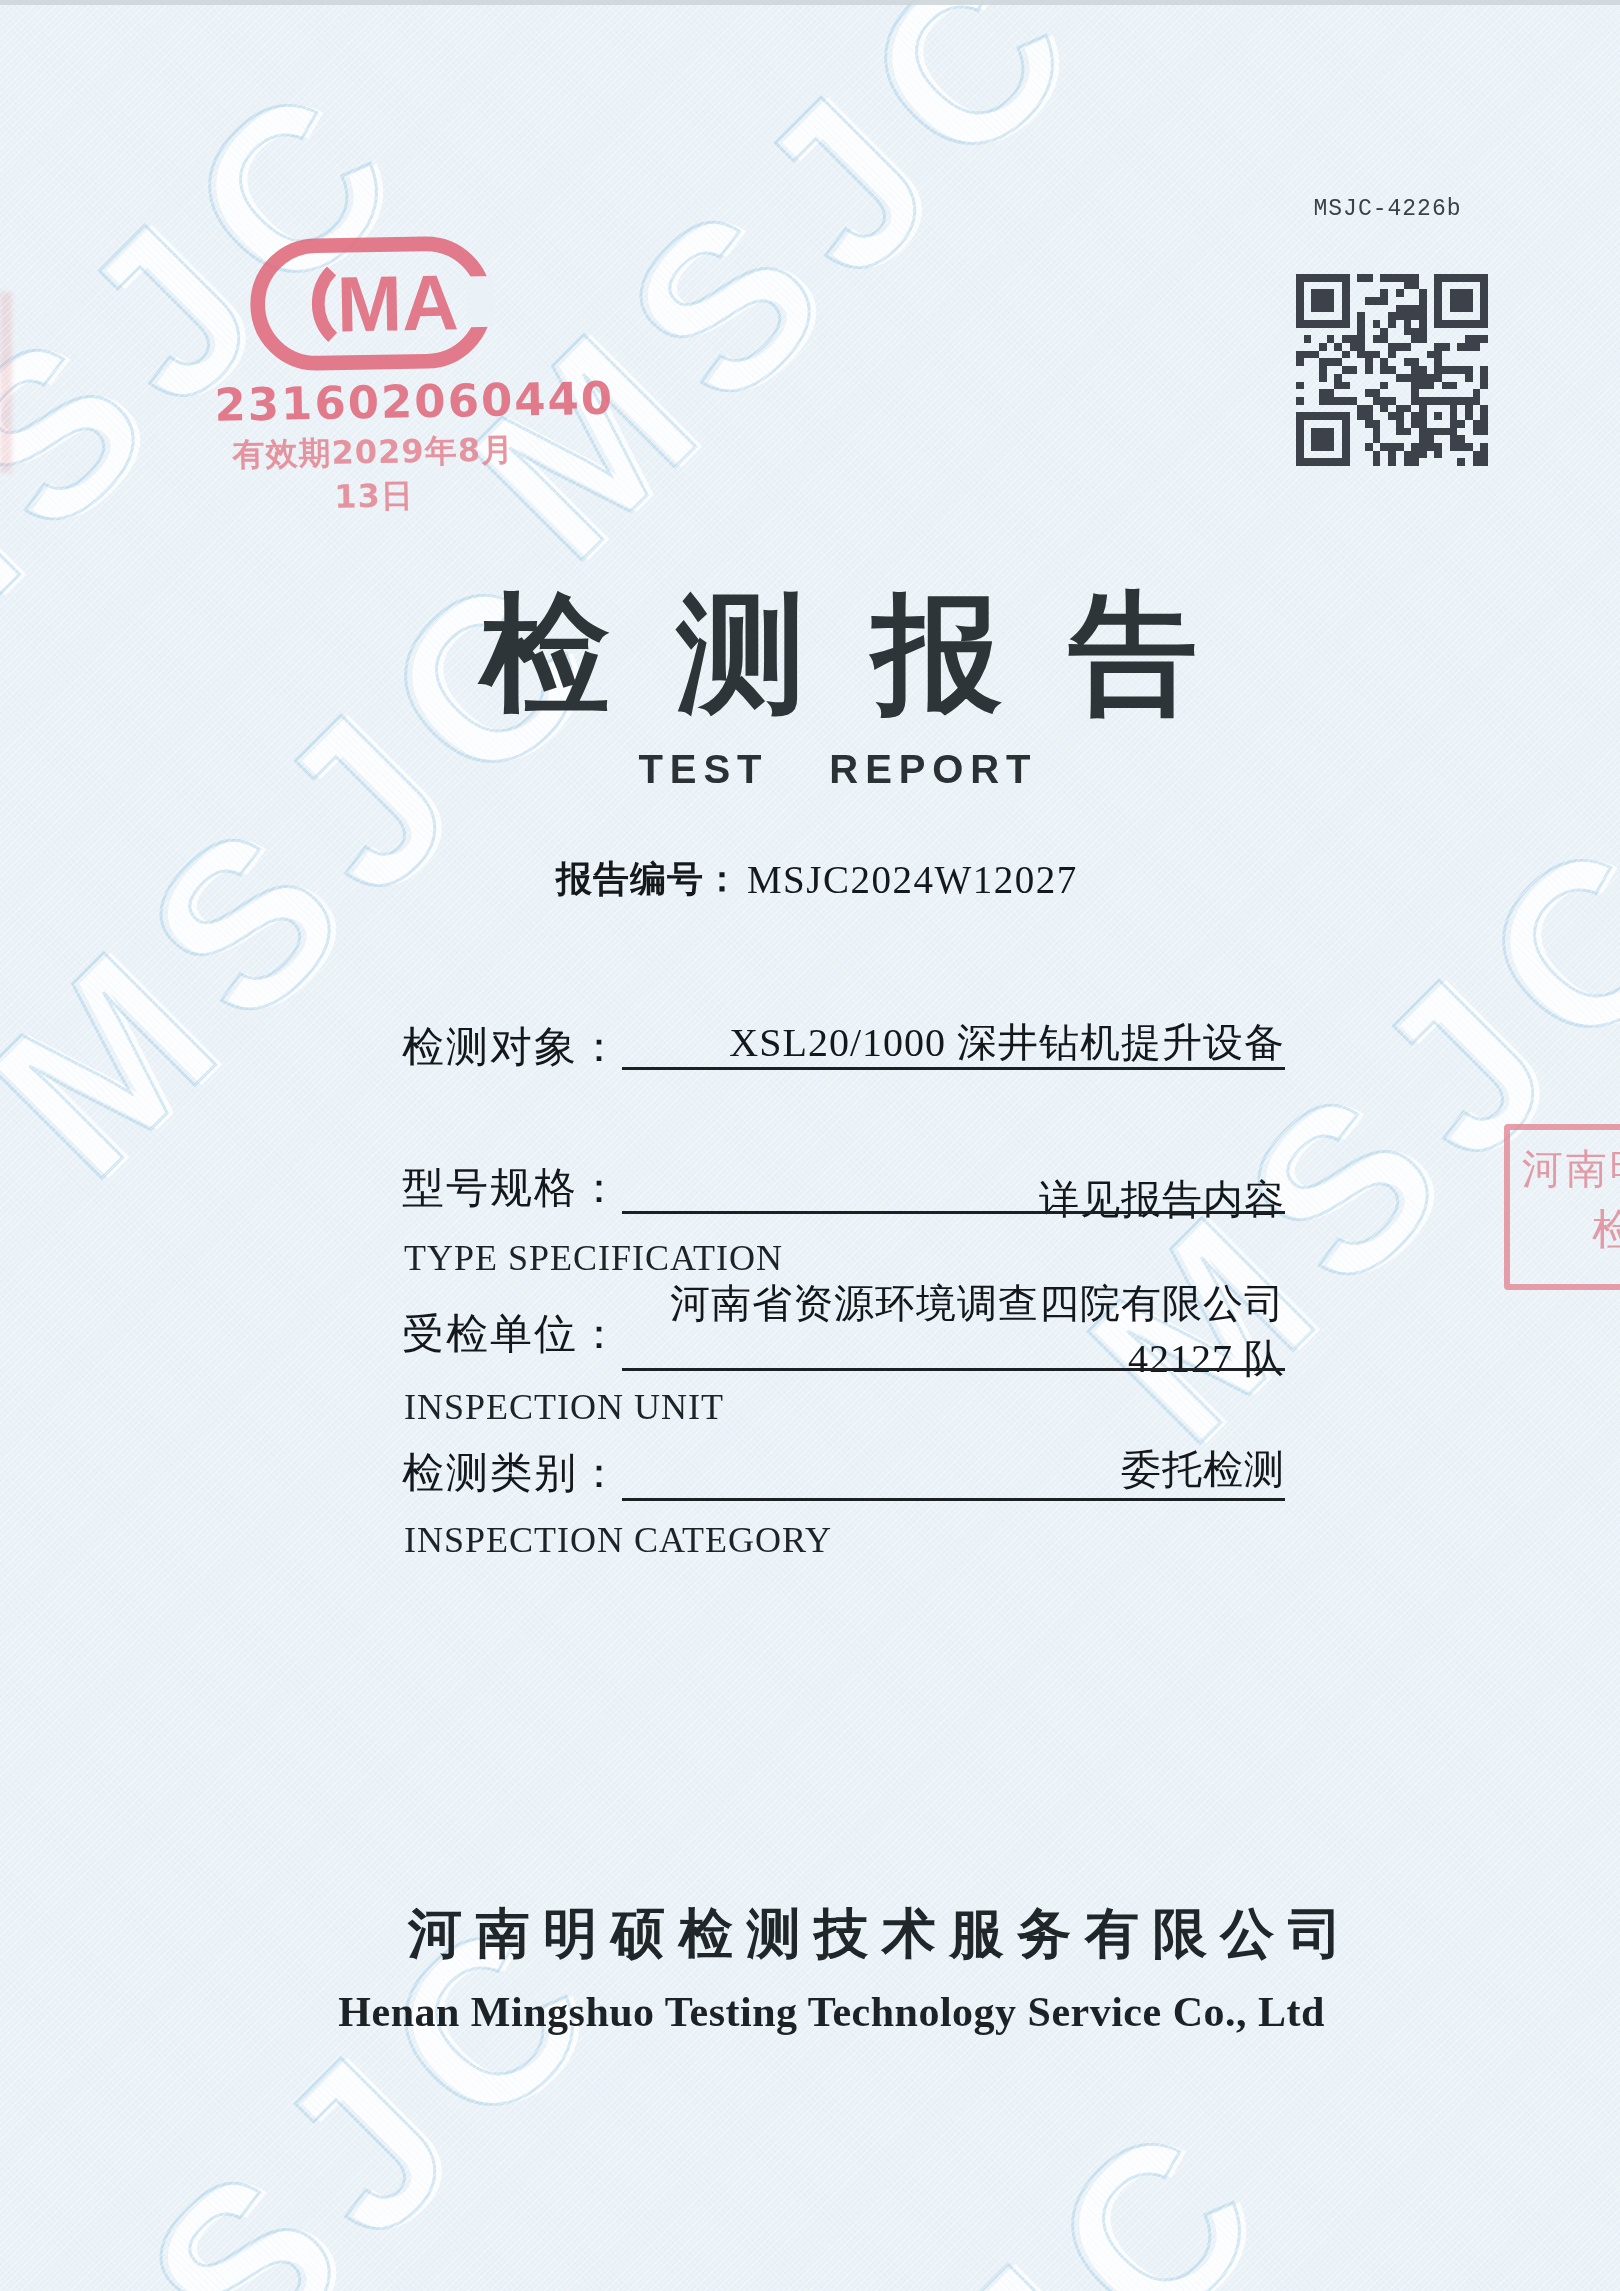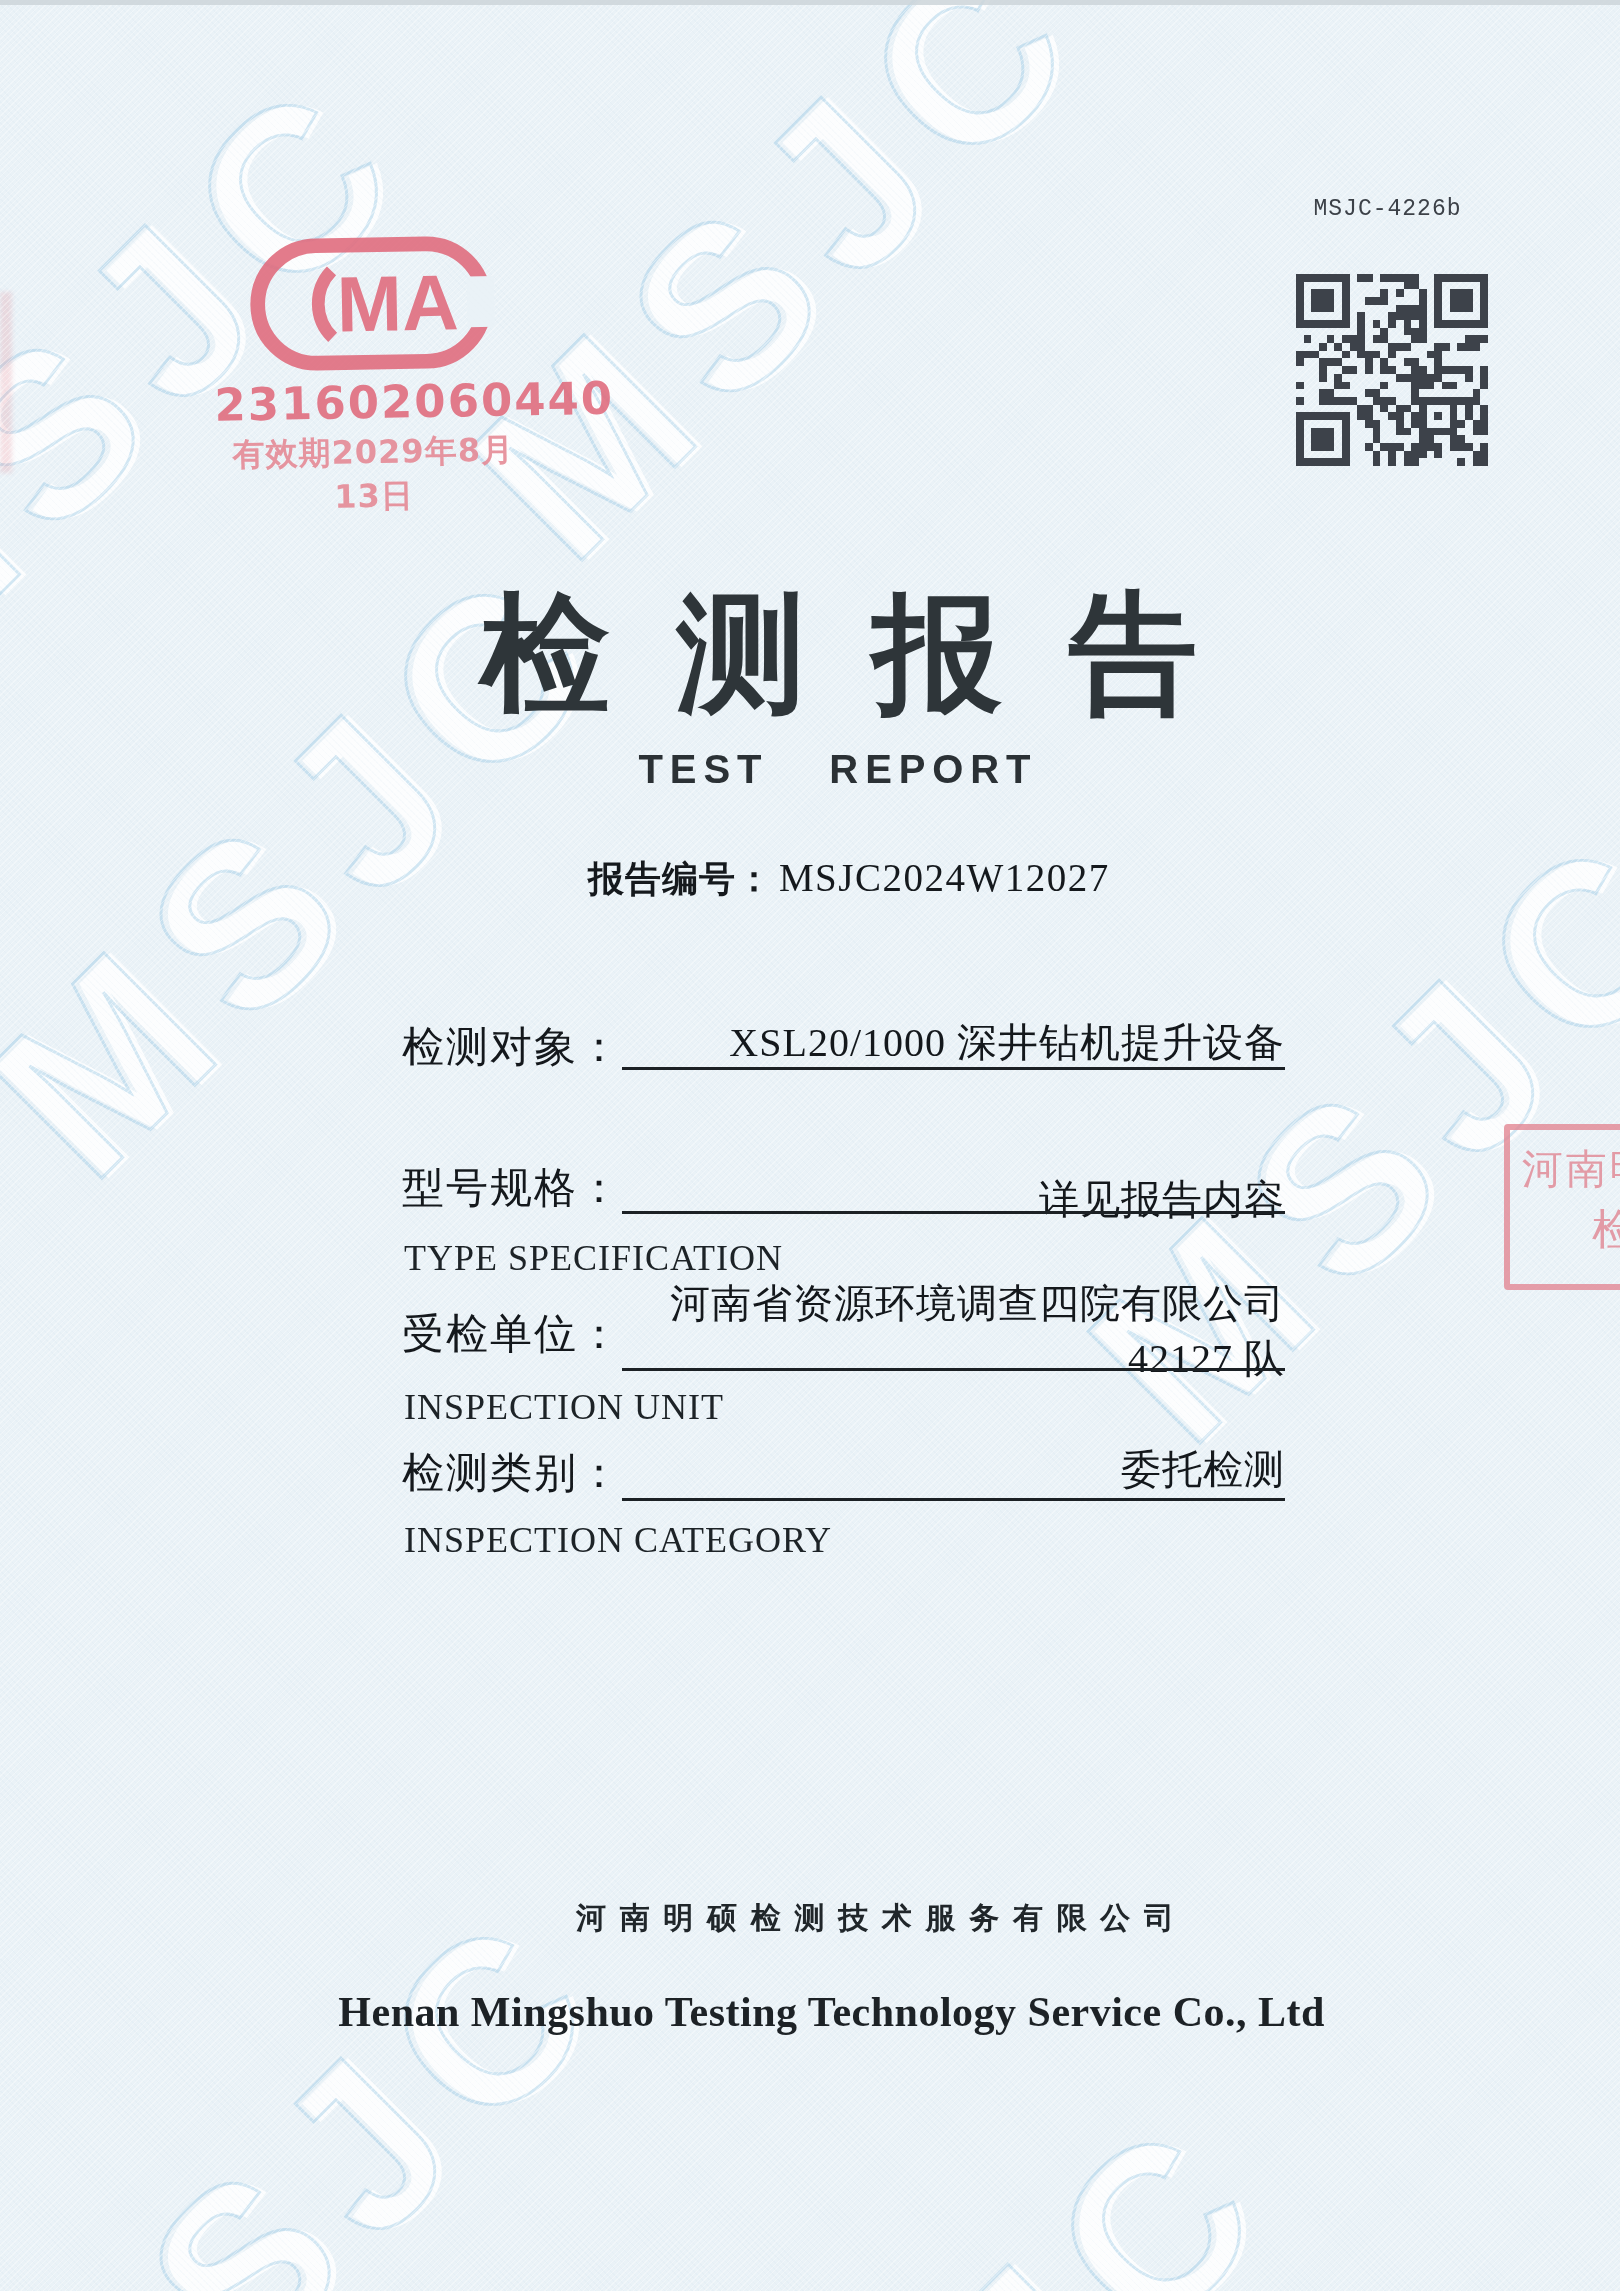--- a/index.html
+++ b/index.html
@@ -68,21 +68,21 @@
     font-size:129px;font-weight:700;color:#2e3539;
     letter-spacing:67px;padding-left:67px;
   }
   .title-en{
     position:absolute;top:747px;left:calc(50% + 28px);transform:translateX(-50%);
     display:flex;gap:61px;z-index:5;
     font-family:"Liberation Sans","DejaVu Sans",sans-serif;
     font-weight:700;font-size:40px;letter-spacing:6.9px;color:#2b3135;
   }
   .report-no{
-    position:absolute;left:588px;top:855px;z-index:5;display:flex;align-items:flex-start;
+    position:absolute;left:556px;top:855px;z-index:5;display:flex;align-items:center;
   }
   .report-no .lbl{
     font-family:"Liberation Sans","DejaVu Sans",sans-serif;
     font-weight:700;font-size:36px;color:#15191d;letter-spacing:1px;
   }
   .report-no .val{
     margin-left:5.9px;font-size:39px;color:#15191d;letter-spacing:1.5px;
   }
 
   
@@ -99,21 +99,21 @@
   }
   .side-stamp .l1{position:absolute;left:11.8px;top:11.8px;font-size:41px;letter-spacing:2.9px;
     color:var(--side-pink,#e294a0);white-space:nowrap;}
   .side-stamp .l2{position:absolute;left:82px;top:71px;font-size:43px;
     color:var(--side-pink,#e294a0);white-space:nowrap;}
 
   
   .company-cn{
     position:absolute;top:1898px;left:calc(50% + 65px);transform:translateX(-50%);
     white-space:nowrap;z-index:5;
-    font-size:30px;font-weight:700;color:#20262a;letter-spacing:13.7px;padding-left:13.7px;
+    font-size:54px;font-weight:700;color:#20262a;letter-spacing:13.7px;padding-left:13.7px;
   }
   .company-en{
     position:absolute;top:1988px;left:calc(50% + 21.6px);transform:translateX(-50%);
     white-space:nowrap;z-index:5;
     font-size:42px;font-weight:700;color:#1d2226;letter-spacing:0.5px;
   }
 </style>
 </head>
 <body>
 

